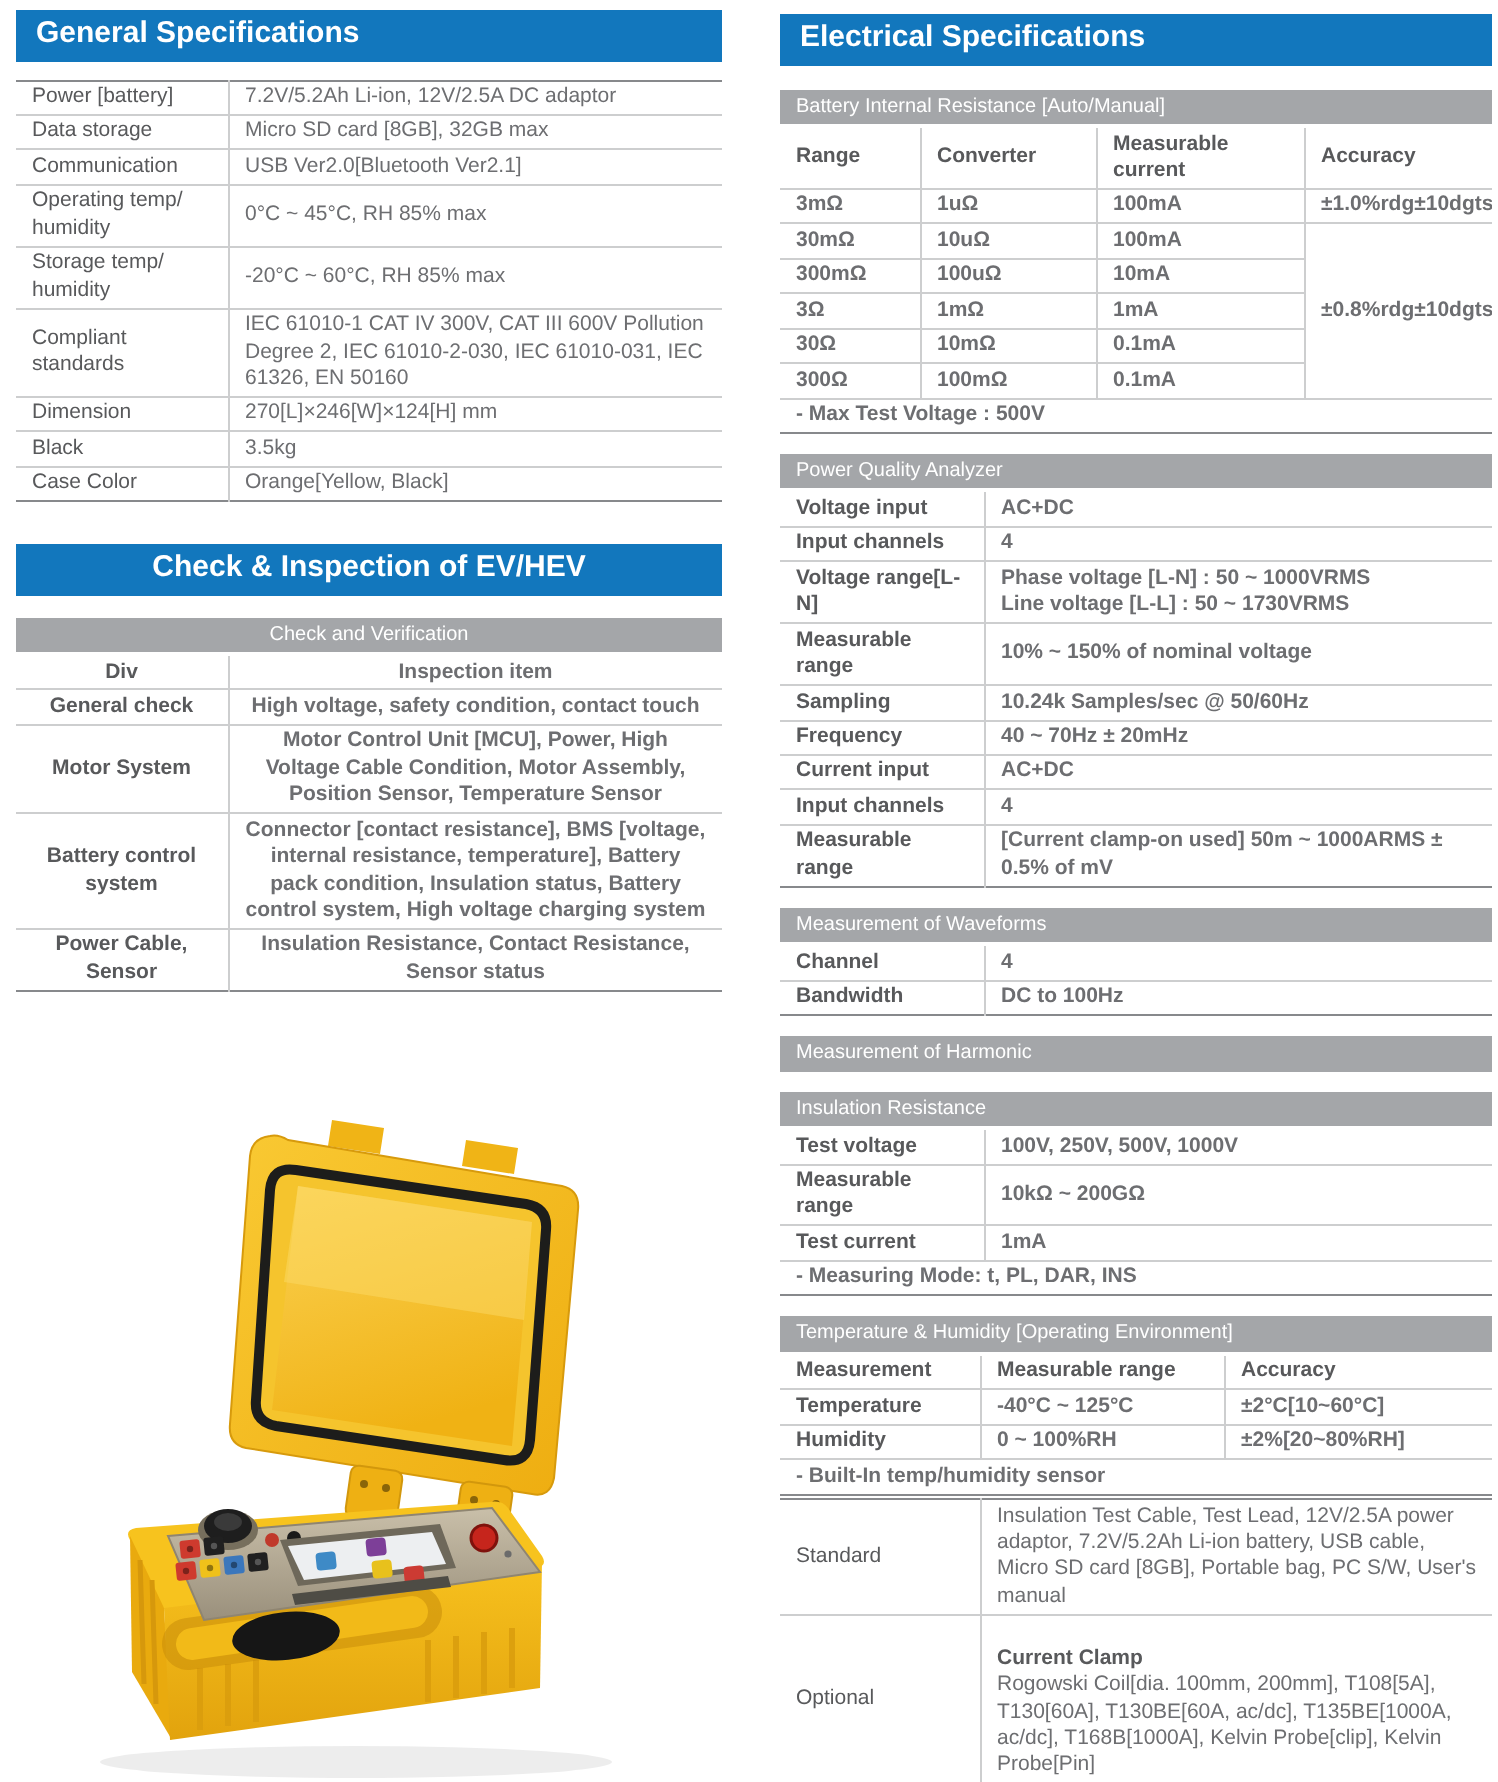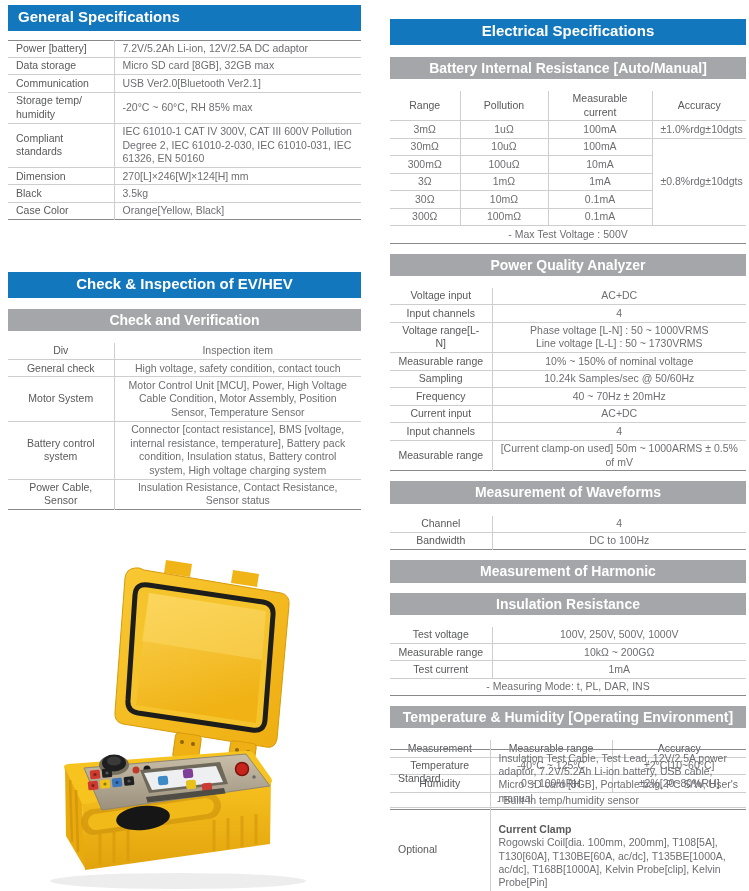--- a/index.html
+++ b/index.html
@@ -11,44 +11,44 @@
   html,body{margin:0;padding:0;}
   body{
     width:749px;height:891px;position:relative;background:#fff;
     font-family:"Liberation Sans",sans-serif;overflow:hidden;
   }
   .sec-header{
     background:var(--blue);color:#fff;font-size:15px;font-weight:bold;
     padding:4px 10px 5px;line-height:1.1;
   }
   .sub-header{
-    background:var(--gray);color:#fff;font-size:14px;font-weight:bold;
+    background:var(--gray);color:#fff;font-size:10px;font-weight:normal;
     padding:3px 8px;margin-top:10px;line-height:1.15;
   }
   .sub-header.mt12{margin-top:12px;}
   .sub-header.mt11{margin-top:11px;}
   table.spec{
     width:100%;border-collapse:collapse;table-layout:fixed;
     border-top:1px solid var(--bd-dark);border-bottom:1px solid var(--bd-dark);
     margin-top:9px;
   }
-  table.spec.under{border-top:none;margin-top:12px;}
+  table.spec.under{border-top:none;margin-top:2px;font-weight:bold;}
   .spec td{
     font-size:10.5px;color:var(--txt);padding:1.5px 8px;
     border-top:1px solid var(--bd-light);line-height:1.28;
     vertical-align:middle;overflow:hidden;
   }
   .spec tr:first-child>td{border-top:none;}
   .spec td+td{border-left:1px solid var(--bd-light);}
   .spec td.val{color:var(--txt2);white-space:pre-line;}
   .spec td.note{color:var(--txt2);}
   .acc-heading{font-weight:bold;display:block;color:var(--txt);}
   #left-top{position:absolute;left:8px;top:5px;width:353px;}
   #left-mid{position:absolute;left:8px;top:272px;width:353px;text-align:center;}
-  #right-col{position:absolute;left:390px;top:19px;width:356px;text-align:center;}
+  #right-col{position:absolute;left:390px;top:7px;width:356px;}
   #accessories{position:absolute;left:390px;top:740px;width:356px;}
   #device{position:absolute;left:28px;top:548px;width:334px;height:343px;}
 </style>
 </head>
 <body>
 
 <div id="left-top">
   <div class="sec-header">General Specifications</div>
   <table class="spec">
     <colgroup>
@@ -60,20 +60,24 @@
           <td class="lbl">Power [battery]</td>
           <td class="val">7.2V/5.2Ah Li-ion, 12V/2.5A DC adaptor</td>
         </tr>
       <tr>
           <td class="lbl">Data storage</td>
           <td class="val">Micro SD card [8GB], 32GB max</td>
         </tr>
       <tr>
           <td class="lbl">Communication</td>
           <td class="val">USB Ver2.0[Bluetooth Ver2.1]</td>
+        </tr>
+      <tr>
+          <td class="lbl">Operating temp/ humidity</td>
+          <td class="val">0°C ~ 45°C, RH 85% max</td>
         </tr>
       <tr>
           <td class="lbl">Storage temp/ humidity</td>
           <td class="val">-20°C ~ 60°C, RH 85% max</td>
         </tr>
       <tr>
           <td class="lbl">Compliant standards</td>
           <td class="val">IEC 61010-1 CAT IV 300V, CAT III 600V Pollution Degree 2, IEC 61010-2-030, IEC 61010-031, IEC 61326, EN 50160</td>
         </tr>
       <tr>
@@ -233,21 +237,21 @@
   <table class="spec under">
     <colgroup>
         <col style="width:70px">
         <col style="width:88px">
         <col style="width:104px">
         <col>
       </colgroup>
     <tbody>
       <tr>
         <td>Range</td>
-        <td>Pollution</td>
+        <td>Converter</td>
         <td>Measurable current</td>
         <td>Accuracy</td>
       </tr>
       <tr>
         <td class="val">3mΩ</td>
         <td class="val">1uΩ</td>
         <td class="val">100mA</td>
         <td class="val">±1.0%rdg±10dgts</td>
       </tr>
       <tr>

